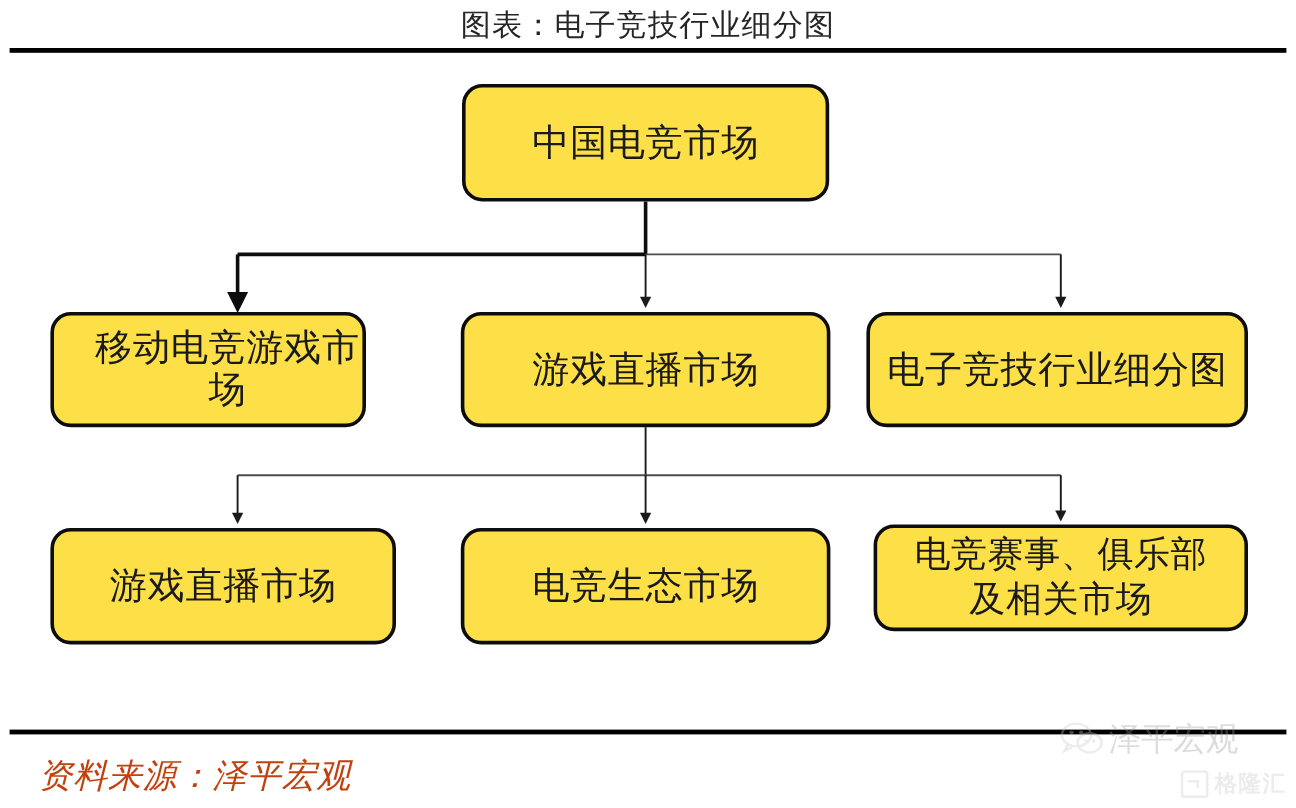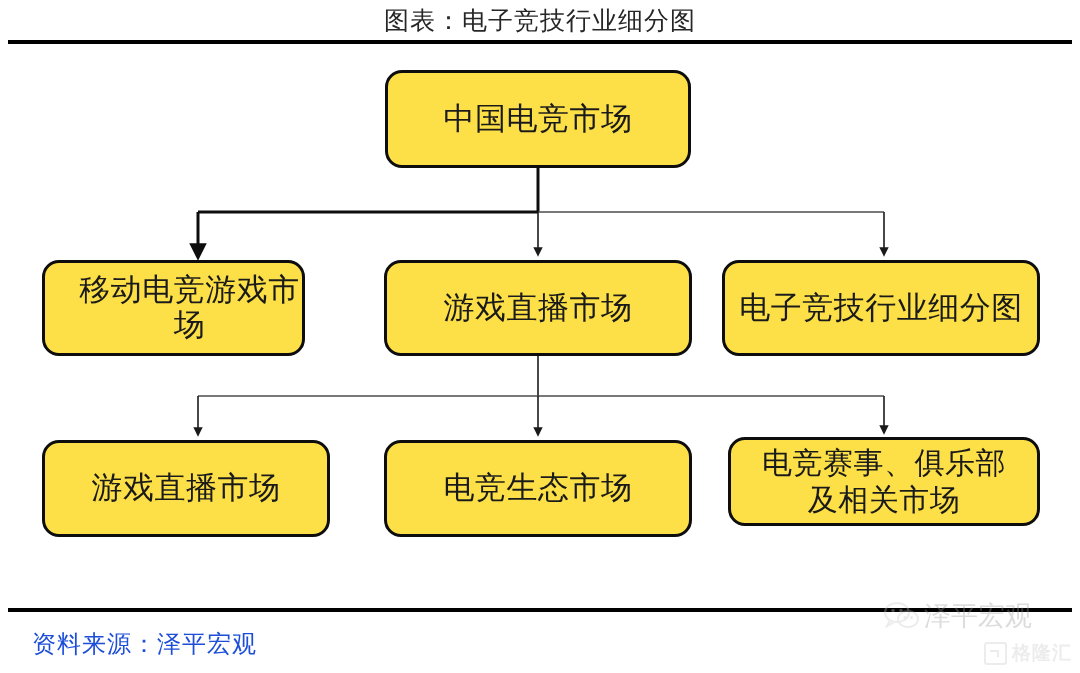--- a/index.html
+++ b/index.html
@@ -40,22 +40,23 @@
   }
   .rule-top    { top: 40px; }
   .rule-bottom { top: 608px; }
 
   
   .source-text {
     position: absolute;
     left: 32px;
     top: 628px;
     font-family: "Liberation Serif", "DejaVu Serif", serif;
-    font-size: 24px;
-    color: #1d4ed8;
+    font-style: italic;
+    font-size: 28px;
+    color: #c2410c;
     letter-spacing: 1px;
     white-space: nowrap;
   }
 
   
   .connectors {
     position: absolute;
     left: 0;
     top: 0;
     width: 1080px;

